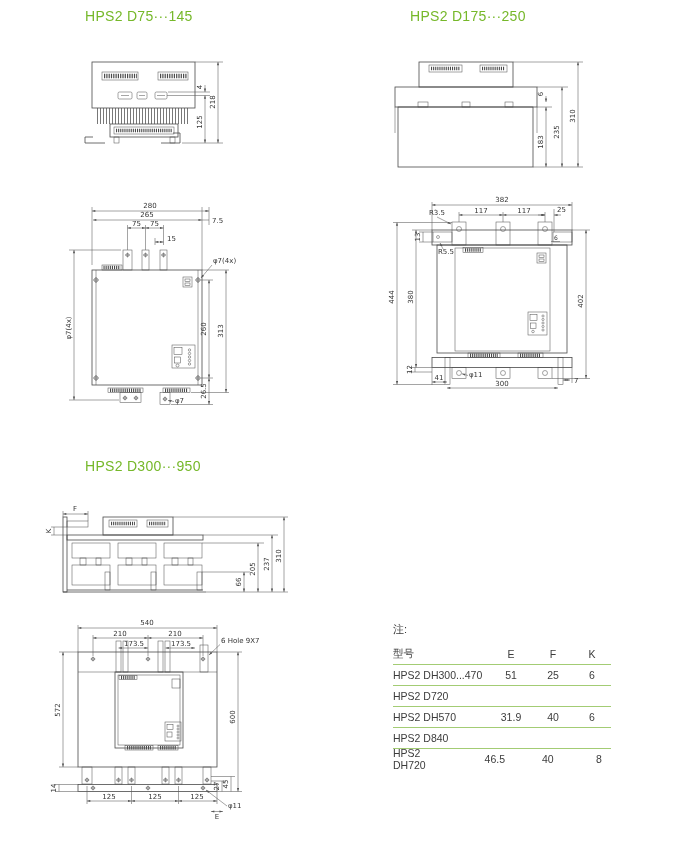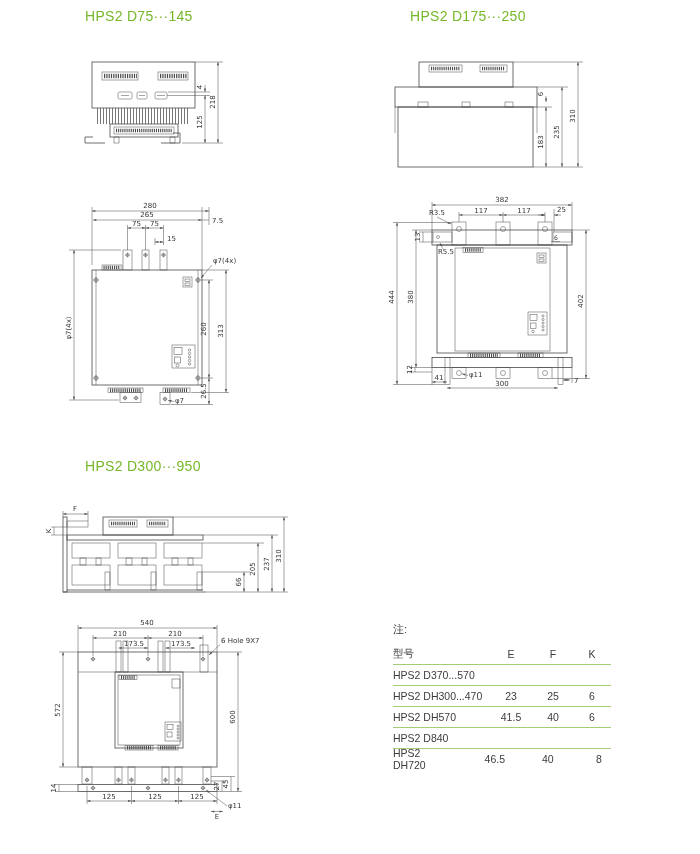--- a/index.html
+++ b/index.html
@@ -464,34 +464,34 @@
 
   <div class="tbl">
     <div class="note">注:</div>
     <div class="trow">
       <span class="cm">型号</span>
       <span class="cn">E</span>
       <span class="cn cf">F</span>
       <span class="cn ck">K</span>
     </div>
     <div class="trow">
-      <span class="cm">HPS2 D370...570</span>
+      <span class="cm">HPS2 DH300...470</span>
+      <span class="cn">51</span>
+      <span class="cn cf">25</span>
+      <span class="cn ck">6</span>
+    </div>
+    <div class="trow">
+      <span class="cm">HPS2 D720</span>
       <span class="cn"></span>
       <span class="cn cf"></span>
       <span class="cn ck"></span>
     </div>
     <div class="trow">
-      <span class="cm">HPS2 DH300...470</span>
-      <span class="cn">23</span>
-      <span class="cn cf">25</span>
-      <span class="cn ck">6</span>
-    </div>
-    <div class="trow">
       <span class="cm">HPS2 DH570</span>
-      <span class="cn">41.5</span>
+      <span class="cn">31.9</span>
       <span class="cn cf">40</span>
       <span class="cn ck">6</span>
     </div>
     <div class="trow">
       <span class="cm">HPS2 D840</span>
       <span class="cn"></span>
       <span class="cn cf"></span>
       <span class="cn ck"></span>
     </div>
     <div class="trow">

